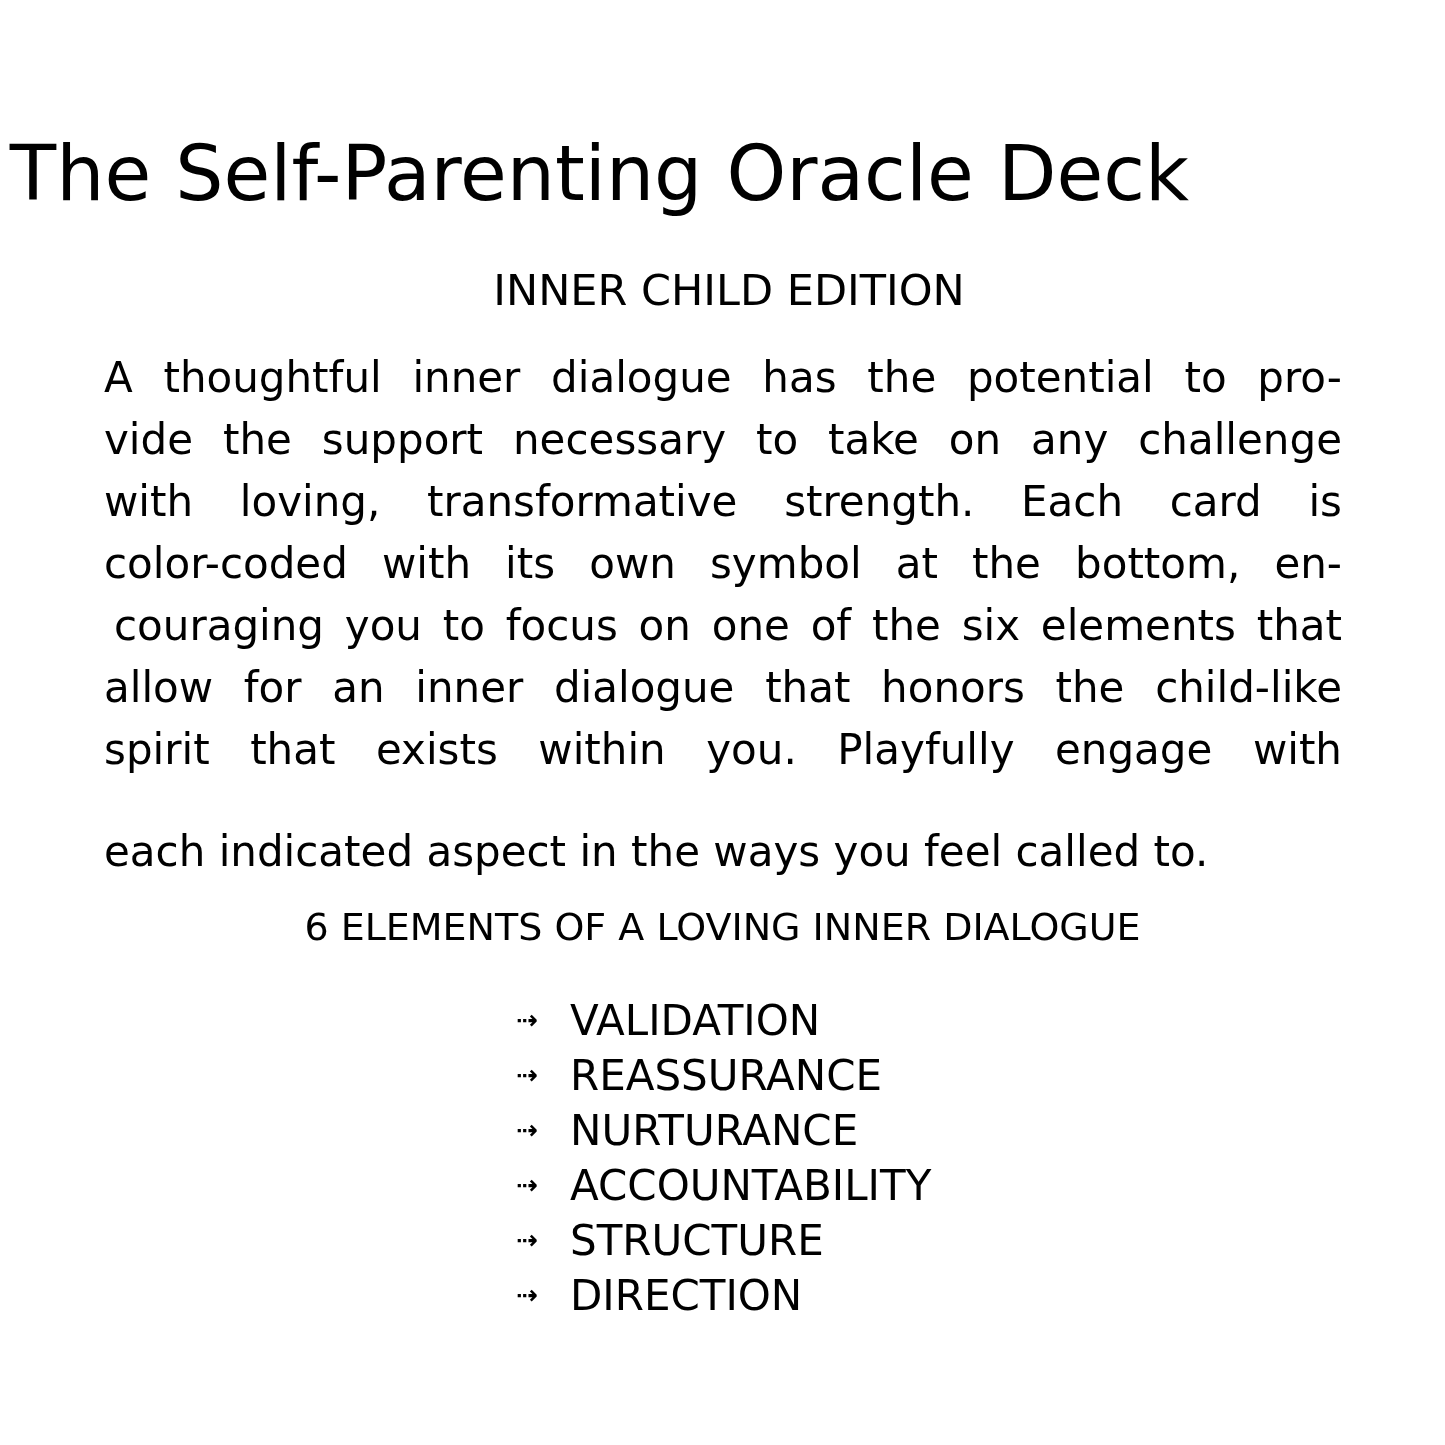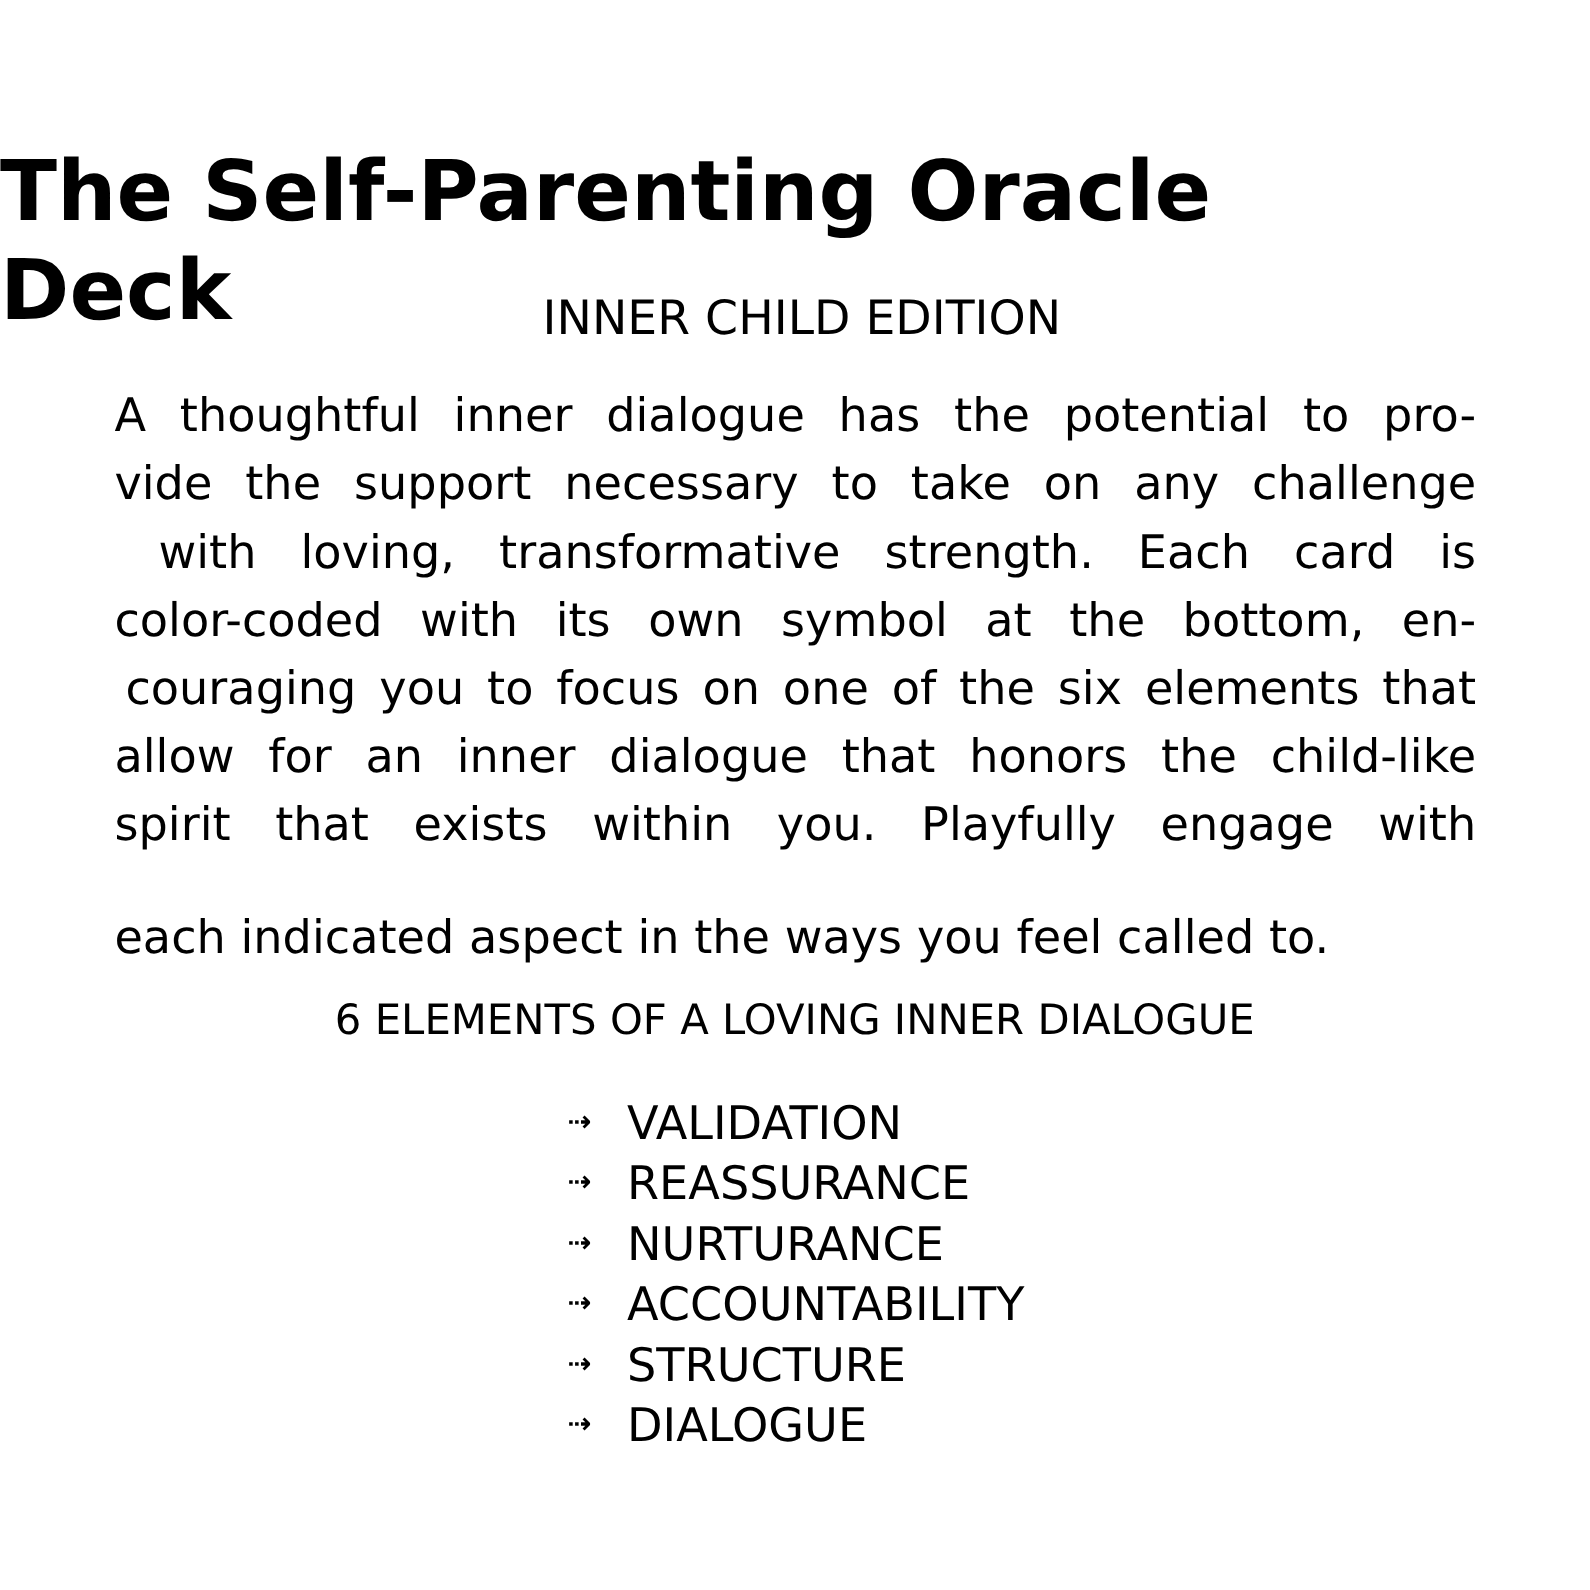--- a/index.html
+++ b/index.html
@@ -1,19 +1,19 @@
 <!DOCTYPE html>
 <html><head>
 <meta charset="utf-8">
 <style>
   html, body { margin:0; padding:0; background:#ffffff; }
   body { width:1445px; height:1445px; position:relative; overflow:hidden;
          font-family:"DejaVu Sans", sans-serif; color:#000; }
-  .title { position:absolute; top:78px; left:0; width:1189px; text-align:left;
-           font-size:76px; font-weight:700; letter-spacing:0px; line-height:90px; }
+  .title { position:absolute; top:78px; left:0; width:1189px; text-align:right;
+           font-size:76px; font-weight:400; letter-spacing:0px; line-height:90px; }
   .subtitle { position:absolute; top:262px; left:0; width:1458px; text-align:center;
               font-size:43px; line-height:56px; }
   .para { position:absolute; top:347px; left:104px; width:1238px; font-size:42px; }
   .para .ln { display:block; height:62px; line-height:62px; text-align:justify;
               text-align-last:justify; white-space:nowrap; overflow:visible; }
   .para .ln.last { text-align-last:left;margin-top:40px; }
   .section-heading { position:absolute; top:902px; left:0; width:1445px; text-align:center;
                      font-size:38px; font-weight:normal; line-height:50px; }
   .list { position:absolute; top:993px; left:516px; margin:0; padding:0; list-style:none; }
   .list li { height:55px; line-height:55px; font-size:42px; display:flex; align-items:center; }
@@ -22,21 +22,21 @@
 </head>
 <body>
 
 <h1 class="title">The Self-Parenting Oracle Deck</h1>
 
 <div class="subtitle">INNER CHILD EDITION</div>
 
 <div class="para">
   <span class="ln" style="white-space: normal; overflow: hidden;">A thoughtful inner dialogue has the potential to pro-</span>
   <span class="ln" style="white-space: normal; overflow: hidden;">vide the support necessary to take on any challenge</span>
-  <span class="ln" style="white-space: normal; overflow: hidden; margin-left: 40px;">with loving, transformative strength. Each card is</span>
+  <span class="ln" style="white-space: normal; overflow: hidden;">with loving, transformative strength. Each card is</span>
   <span class="ln" style="white-space: normal; overflow: hidden;">color-coded with its own symbol at the bottom, en-</span>
   <span class="ln" style="white-space: normal; overflow: hidden; margin-left: 10px;">couraging you to focus on one of the six elements that</span>
   <span class="ln" style="white-space: normal; overflow: hidden;">allow for an inner dialogue that honors the child-like</span>
   <span class="ln" style="white-space: normal; overflow: hidden;">spirit that exists within you. Playfully engage with</span>
   <span class="ln last">each indicated aspect in the ways you feel called to.</span>
 </div>
 
 <div class="section-heading">6 ELEMENTS OF A LOVING INNER DIALOGUE</div>
 
 <ul class="list">
@@ -55,15 +55,15 @@
   <li>
     <span class="arrow">⇢</span>
     <span>ACCOUNTABILITY</span>
   </li>
   <li>
     <span class="arrow">⇢</span>
     <span>STRUCTURE</span>
   </li>
   <li>
     <span class="arrow">⇢</span>
-    <span>DIALOGUE</span>
+    <span>DIRECTION</span>
   </li>
 </ul>
 
 </body></html>

